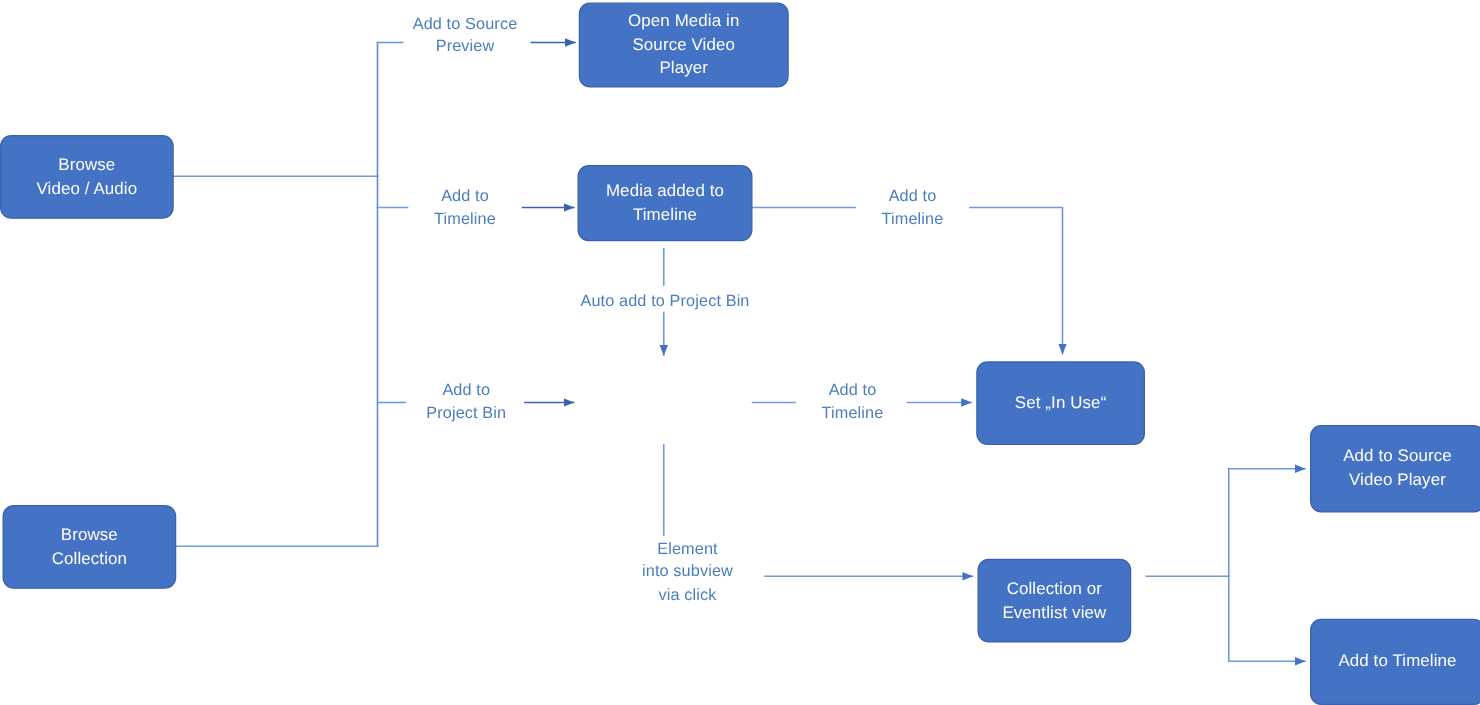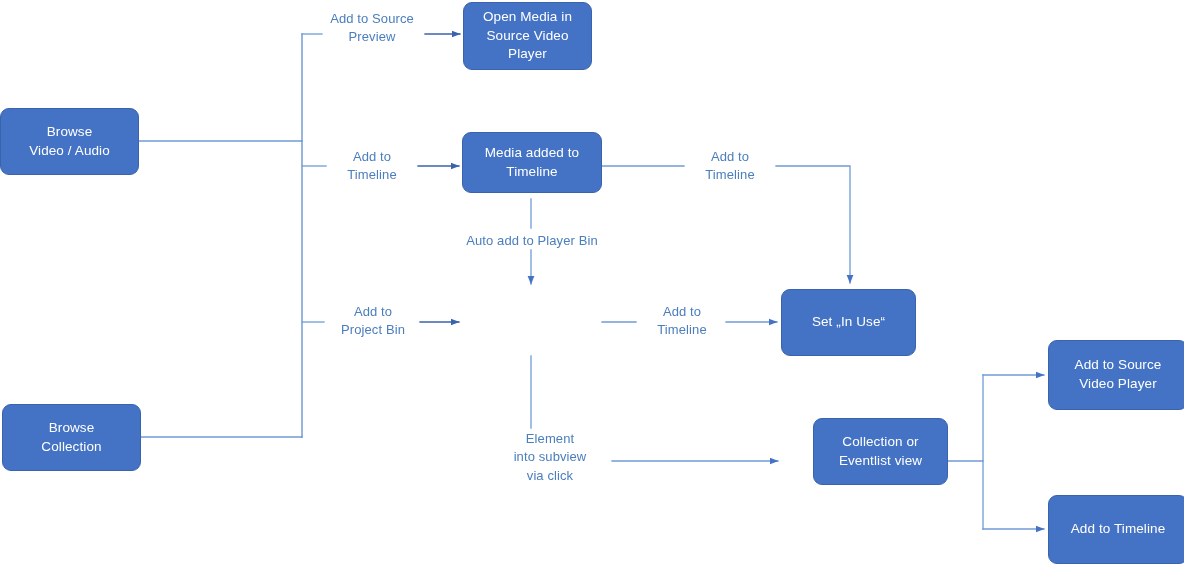--- a/index.html
+++ b/index.html
@@ -103,48 +103,48 @@
       <path d="M983,529 L1044,529" marker-end="url(#arrow-light)"></path>
     </g>
   </svg>
 
   <div class="node" style="left:0px;top:108px;width:139px;height:67px;">Browse
 Video / Audio</div>
 
   <div class="node" style="left:2px;top:404px;width:139px;height:67px;">Browse
 Collection</div>
 
-  <div class="node" style="left:463px;top:2px;width:129px;height:68px;">Open Media in
+  <div class="node" style="left:463px;top:2px;width:168px;height:68px;">Open Media in
 Source Video
 Player</div>
 
   <div class="node" style="left:462px;top:132px;width:140px;height:61px;">Media added to
 Timeline</div>
 
 
   <div class="node" style="left:781px;top:289px;width:135px;height:67px;">Set „In Use“</div>
 
-  <div class="node" style="left:782px;top:418px;width:135px;height:67px;margin-left:31px;">Collection or
+  <div class="node" style="left:782px;top:447px;width:123px;height:67px;">Collection or
 Eventlist view</div>
 
   <div class="node" style="left:1048px;top:340px;width:140px;height:70px;">Add to Source
 Video Player</div>
 
   <div class="node" style="left:1048px;top:495px;width:140px;height:69px;">Add to Timeline</div>
 
   <div class="edge-label" style="left:310px;top:10px;width:124px;">Add to Source
 Preview</div>
 
   <div class="edge-label" style="left:330px;top:148px;width:84px;">Add to
 Timeline</div>
 
   <div class="edge-label" style="left:688px;top:148px;width:84px;">Add to
 Timeline</div>
 
-  <div class="edge-label" style="left:451px;top:232px;width:162px;">Auto add to Player Bin</div>
+  <div class="edge-label" style="left:451px;top:232px;width:162px;">Auto add to Project Bin</div>
 
   <div class="edge-label" style="left:328px;top:303px;width:90px;">Add to
 Project Bin</div>
 
   <div class="edge-label" style="left:640px;top:303px;width:84px;">Add to
 Timeline</div>
 
   <div class="edge-label" style="left:492px;top:430px;width:116px;">Element
 into subview
 via click</div>

